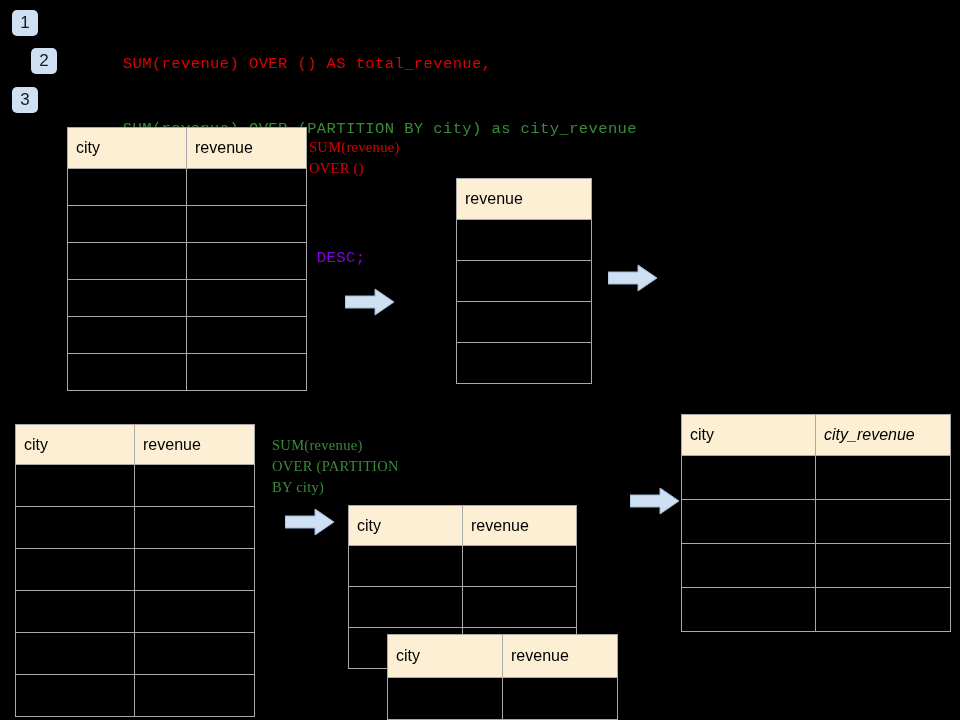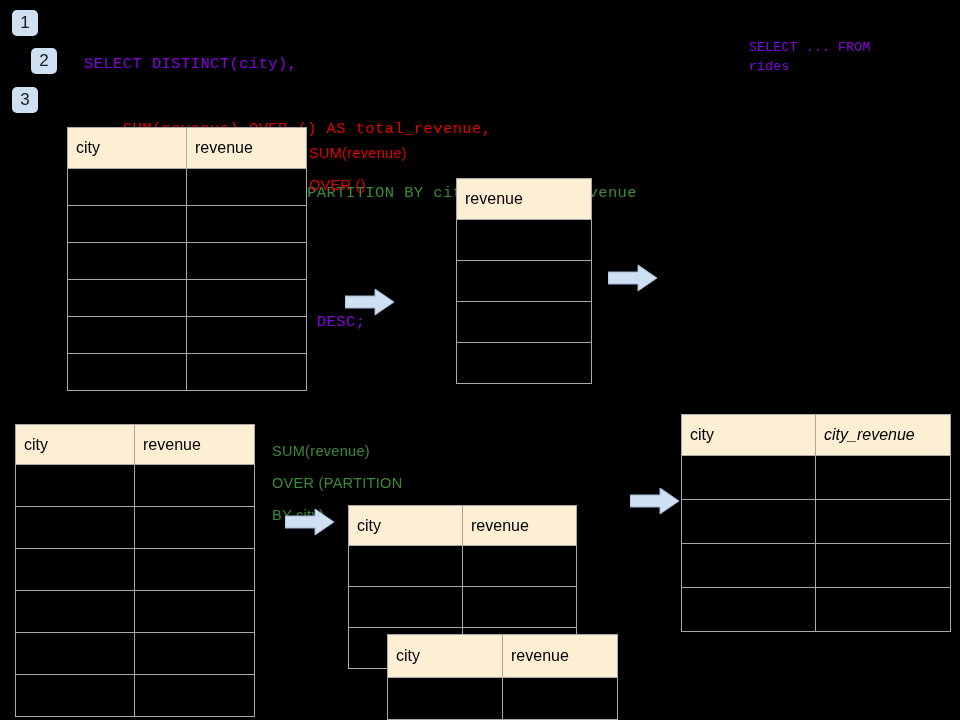--- a/index.html
+++ b/index.html
@@ -51,23 +51,23 @@
     font-size: 13px;
     line-height: 19px;
     white-space: pre;
     color: #8a00e6;
     letter-spacing: 0.3px;
   }
 
   
   .annot {
     position: absolute;
-    font-family: Liberation Sans, sans-serif;
+    font-family: Liberation Serif, serif;
     font-size: 14.5px;
-    line-height: 32px;
+    line-height: 21px;
     white-space: pre;
     letter-spacing: 0.3px;
   }
   .annot.red   { color: #e00000; }
   .annot.green { color: #3a8a3a; }
 
   
   .tbl {
     position: absolute;
     border-collapse: collapse;
@@ -100,29 +100,26 @@
 </head>
 <body>
 
 <div id="canvas">
 
   <div class="badge" style="left:12px; top:10px;">1</div>
   <div class="badge" style="left:31px; top:48px;">2</div>
   <div class="badge" style="left:12px; top:87px;">3</div>
 
   <div class="sql" style="left:84px; top:11px;">
-    <div class="sql-line c-purple">SELECT DISTINCT(city),</div>
     <div class="sql-line c-red">    SUM(revenue) OVER () AS total_revenue,</div>
     <div class="sql-line c-green">    SUM(revenue) OVER (PARTITION BY city) as city_revenue</div>
     <div class="sql-line c-purple">  FROM rides</div>
     <div class="sql-line c-purple">  ORDER by city_revenue DESC;</div>
   </div>
 
-  <div class="sql-aside" style="left:749px; top:38px;">SELECT ... FROM
-rides</div>
 
   <div class="annot red" style="left:309px; top:137px;">SUM(revenue)
 OVER ()</div>
 
   <div class="annot green" style="left:272px; top:435px;">SUM(revenue)
 OVER (PARTITION
 BY city)</div>
 
   <table class="tbl" style="left:67px; top:127px; width:239px;">
     <colgroup>

